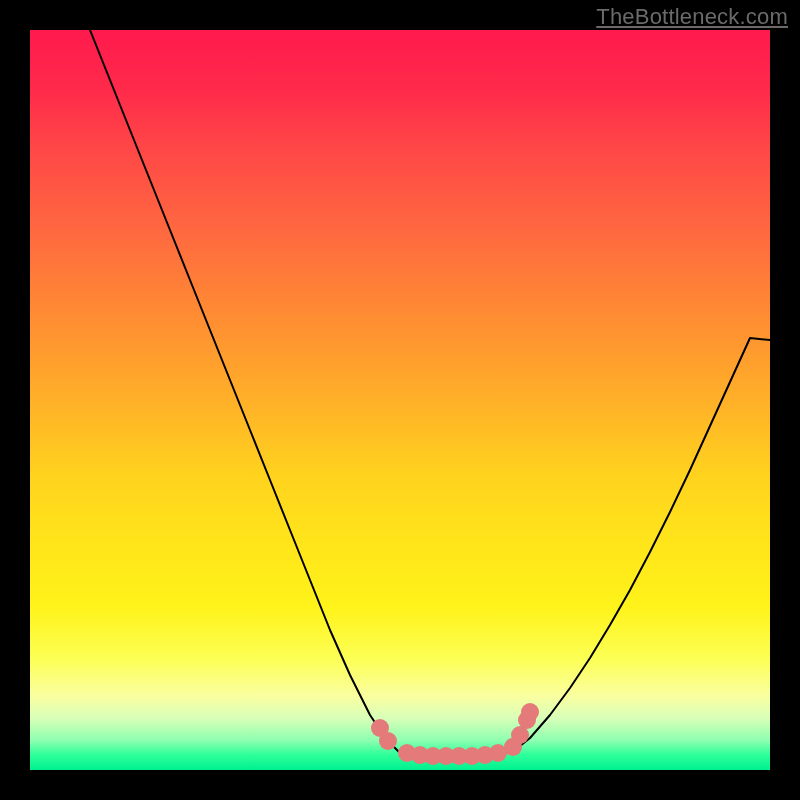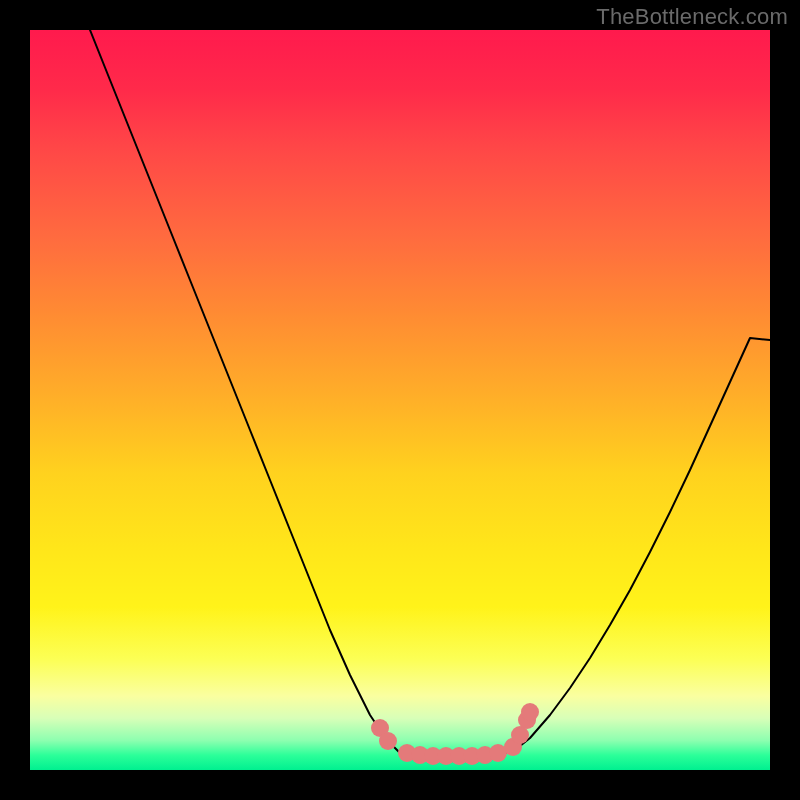--- a/index.html
+++ b/index.html
@@ -52,20 +52,21 @@
   }
   .watermark {
     position: absolute;
     top: 4px;
     right: 12px;
     color: #6a6a6a;
     font-size: 22px;
     font-weight: 500;
     letter-spacing: 0.2px;
     user-select: none;
+    text-decoration: underline;
   }
 </style>
 </head>
 <body>
 
 <div class="frame">
   <div class="plot">
     <svg viewBox="0 0 740 740">
       <g id="curves">
           <path d="M60 0 L80 50 L100 100 L120 150 L140 200 L160 250 L180 300 L200 350 L220 400 L240 450 L260 500 L280 550 L300 600 L320 645 L340 685 L350 700 L360 713 L370 723" fill="none" stroke="#000000" stroke-width="2" stroke-linecap="round" stroke-linejoin="round"></path>

